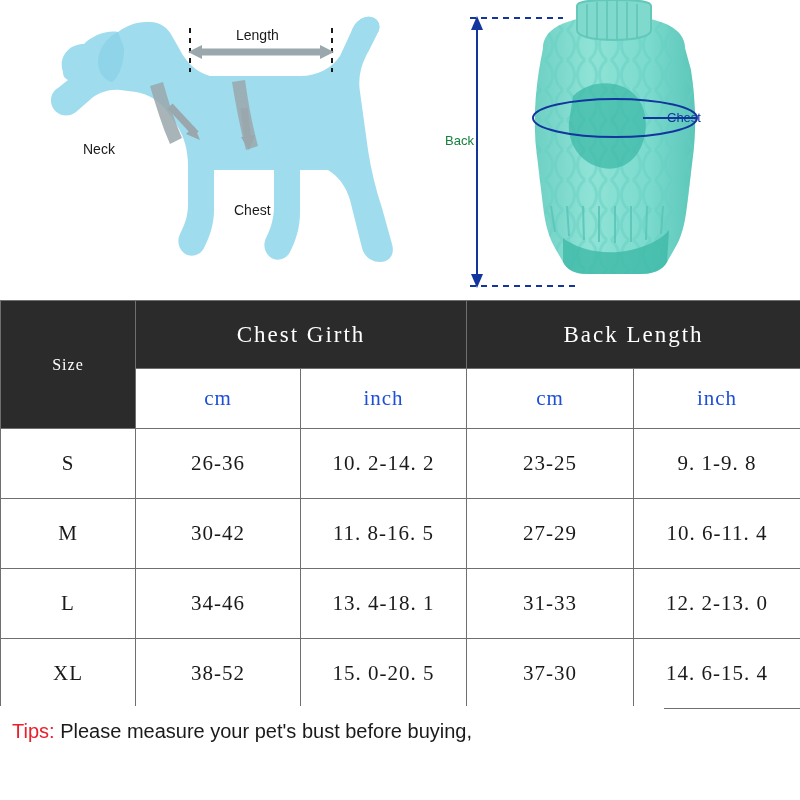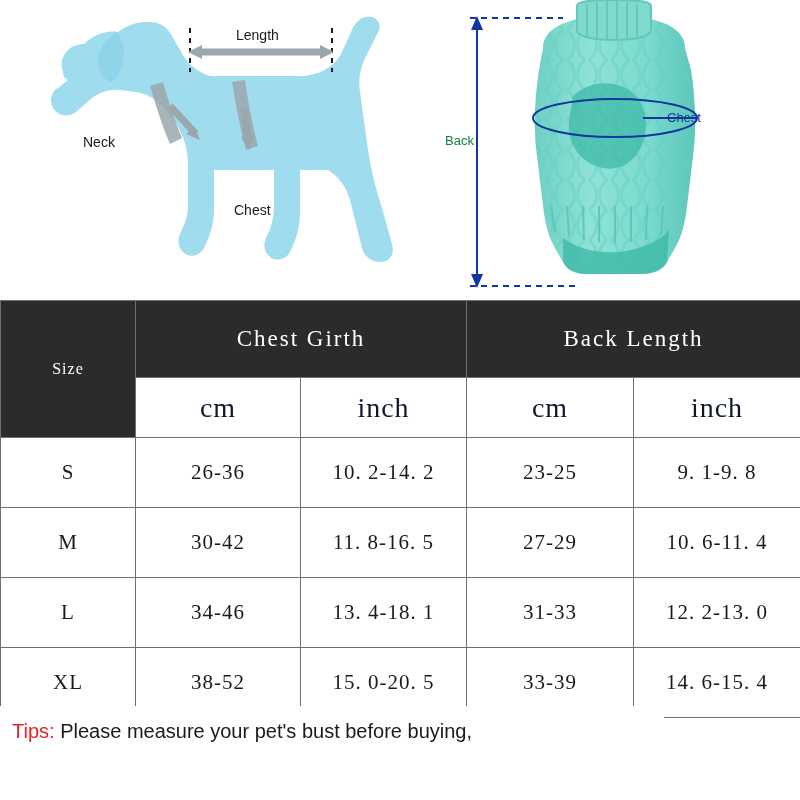--- a/index.html
+++ b/index.html
@@ -63,32 +63,32 @@
   }
   table.size-table td, table.size-table th {
     border: 1px solid #6f6f6f;
     text-align: center;
     vertical-align: middle;
     font-family: "Liberation Serif", serif;
   }
   .hdr-row th {
     background: #2b2b2b;
     color: #ffffff;
-    height: 77px;
+    height: 68px;
     font-size: 23px;
     font-weight: normal;
     letter-spacing: 2px;
     border-color: #555;
   }
   .hdr-row th.size-col { font-size: 16px; letter-spacing: 1px; }
   .sub-row td {
     background: #ffffff;
-    color: #0f172a;
+    color: #1d4ed8;
     height: 60px;
-    font-size: 28px;
+    font-size: 21px;
     letter-spacing: 1px;
   }
   .data-row td {
     background: #ffffff;
     color: #1a1a1a;
     height: 70px;
     font-size: 21px;
     letter-spacing: 1px;
   }
   .col-size  { width: 135px; }
@@ -195,21 +195,21 @@
         <line x1="332" y1="28" x2="332" y2="72" stroke="#1a1a1a" stroke-width="2" stroke-dasharray="5,5"></line>
 
         <g>
           <line x1="198" y1="52" x2="324" y2="52" stroke="#9aa7ad" stroke-width="7"></line>
           <path d="M188,52 L202,45 L202,59 Z" fill="#9aa7ad"></path>
           <path d="M334,52 L320,45 L320,59 Z" fill="#9aa7ad"></path>
         </g>
       </svg>
 
       <span class="lbl" style="left:236px; top:27px;">Length</span>
-      <span class="lbl" style="left:83px; top:134px;text-align:right;">Neck</span>
+      <span class="lbl" style="left:83px; top:141px;text-align:right;">Neck</span>
       <span class="lbl" style="left:234px; top:202px;">Chest</span>
     </div>
 
     <div class="sweater-panel">
       <svg width="345" height="300" viewBox="0 0 345 300">
         <defs>
           <linearGradient id="knitGrad" x1="0" y1="0" x2="1" y2="0">
             <stop offset="0%" stop-color="#6ed0c4"></stop>
             <stop offset="35%" stop-color="#8fe3d6"></stop>
             <stop offset="70%" stop-color="#7bdbce"></stop>
@@ -325,21 +325,21 @@
           <td>L</td>
           <td>34-46</td>
           <td>13. 4-18. 1</td>
           <td>31-33</td>
           <td>12. 2-13. 0</td>
         </tr>
         <tr class="data-row">
           <td>XL</td>
           <td>38-52</td>
           <td>15. 0-20. 5</td>
-          <td>33-39</td>
+          <td>37-30</td>
           <td>14. 6-15. 4</td>
         </tr>
       </tbody>
     </table>
   </div>
 
   <div class="tips">
     <span class="line1"><span class="kw">Tips:</span><span> Please measure your pet's bust before buying,</span></span>
   </div>
 

